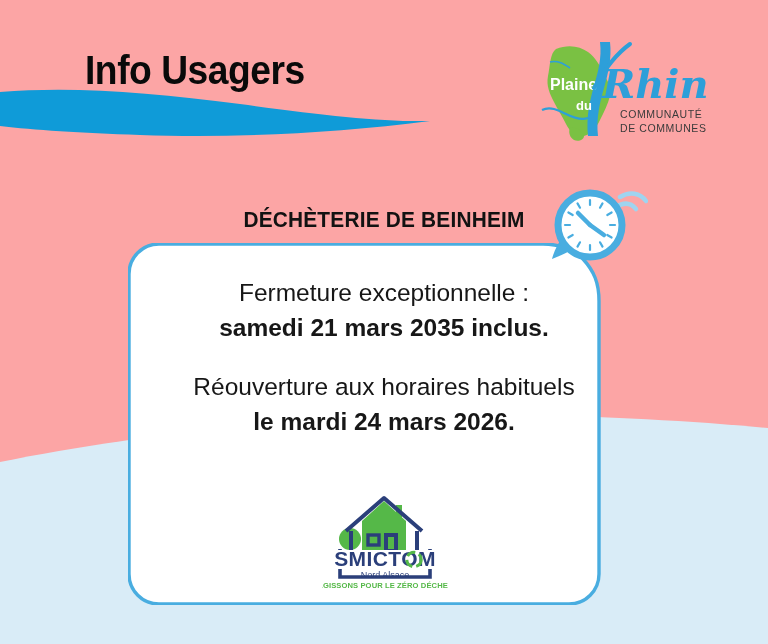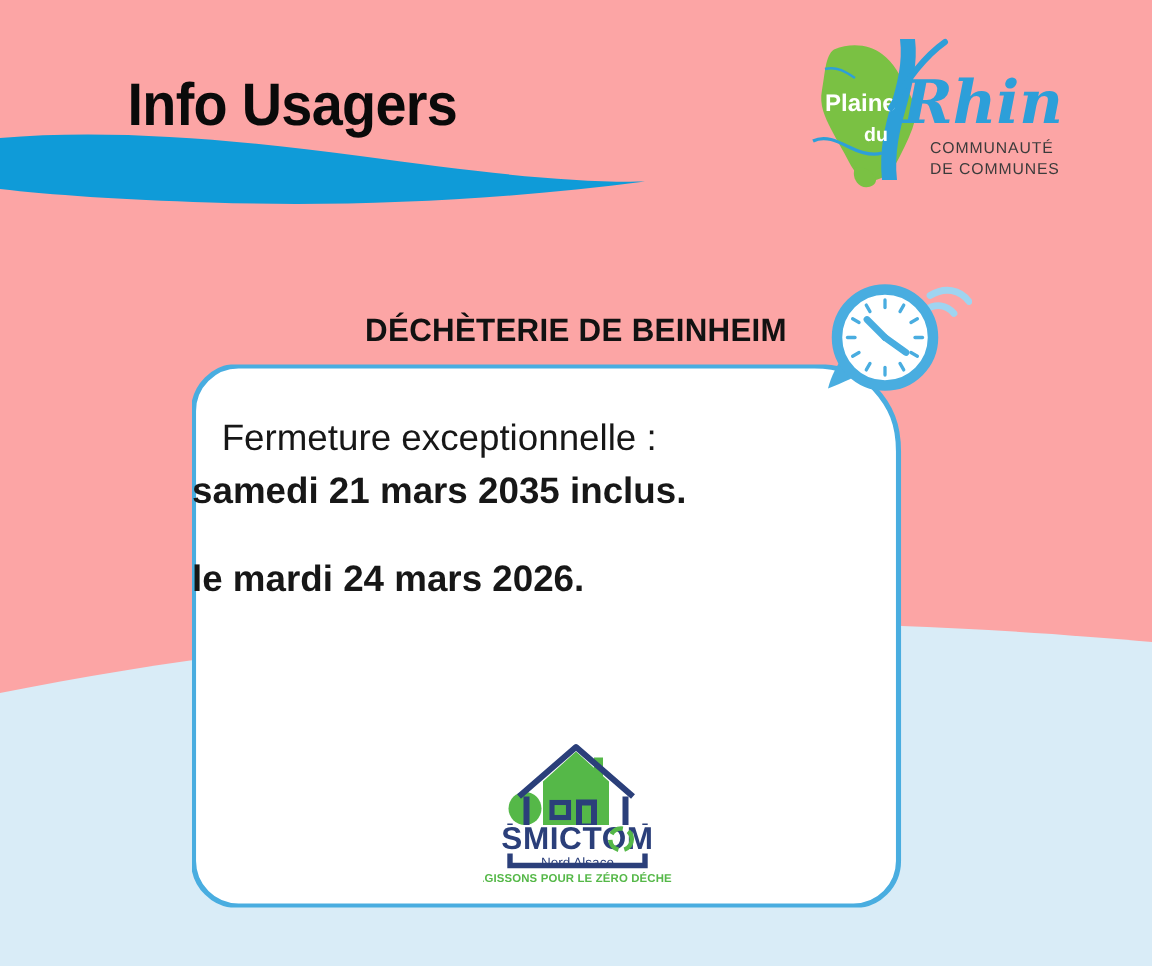--- a/index.html
+++ b/index.html
@@ -25,21 +25,21 @@
     color:#0a0a0a;
     font-family:"Liberation Sans","DejaVu Sans",sans-serif;
     transform:scaleX(0.93);
     transform-origin:left center;
     white-space:nowrap;
   }
 
   
   .cdc-logo{
     position:absolute;
-    left:524px; top:20px;
+    left:524px; top:36px;
     width:192px; height:112px;text-decoration:underline;
   }
   .cdc-logo svg{display:block;}
 
   
   .card-title{
     position:absolute;
     left:0; right:0;
     top:208px;
     text-align:center;
@@ -60,21 +60,21 @@
     z-index:3;
   }
 
   .card-content{
     position:absolute;
     left:128px; top:243px;
     width:512px; height:362px;
     z-index:5;
     display:flex;
     flex-direction:column;
-    align-items:flex-start;
+    align-items:center;
     justify-content:flex-start;
     padding-top:28px;
     box-sizing:border-box;
   }
 
   .para{
     text-align:center;
     color:#171717;
     font-size:24.5px;
     line-height:35px;
@@ -164,20 +164,21 @@
   </div>
 
   <div class="card-content">
 
     <div class="para para-1">
       <div>Fermeture exceptionnelle :</div>
       <div class="b">samedi 21 mars 2035 inclus.</div>
     </div>
 
     <div class="para para-2">
+      <div>Réouverture aux horaires habituels</div>
       <div class="b">le mardi 24 mars 2026.</div>
     </div>
 
   </div>
 
   <div class="clock-icon">
     <svg width="106" height="92" viewBox="0 0 106 92" aria-hidden="true">
 
       <path d="M78,16 C88,10 98,12 104,20" fill="none" stroke="#9fd4f0" stroke-width="4.5" stroke-linecap="round"></path>
       <path d="M74,26 C82,21 89,22 94,28" fill="none" stroke="#9fd4f0" stroke-width="4.5" stroke-linecap="round"></path>

